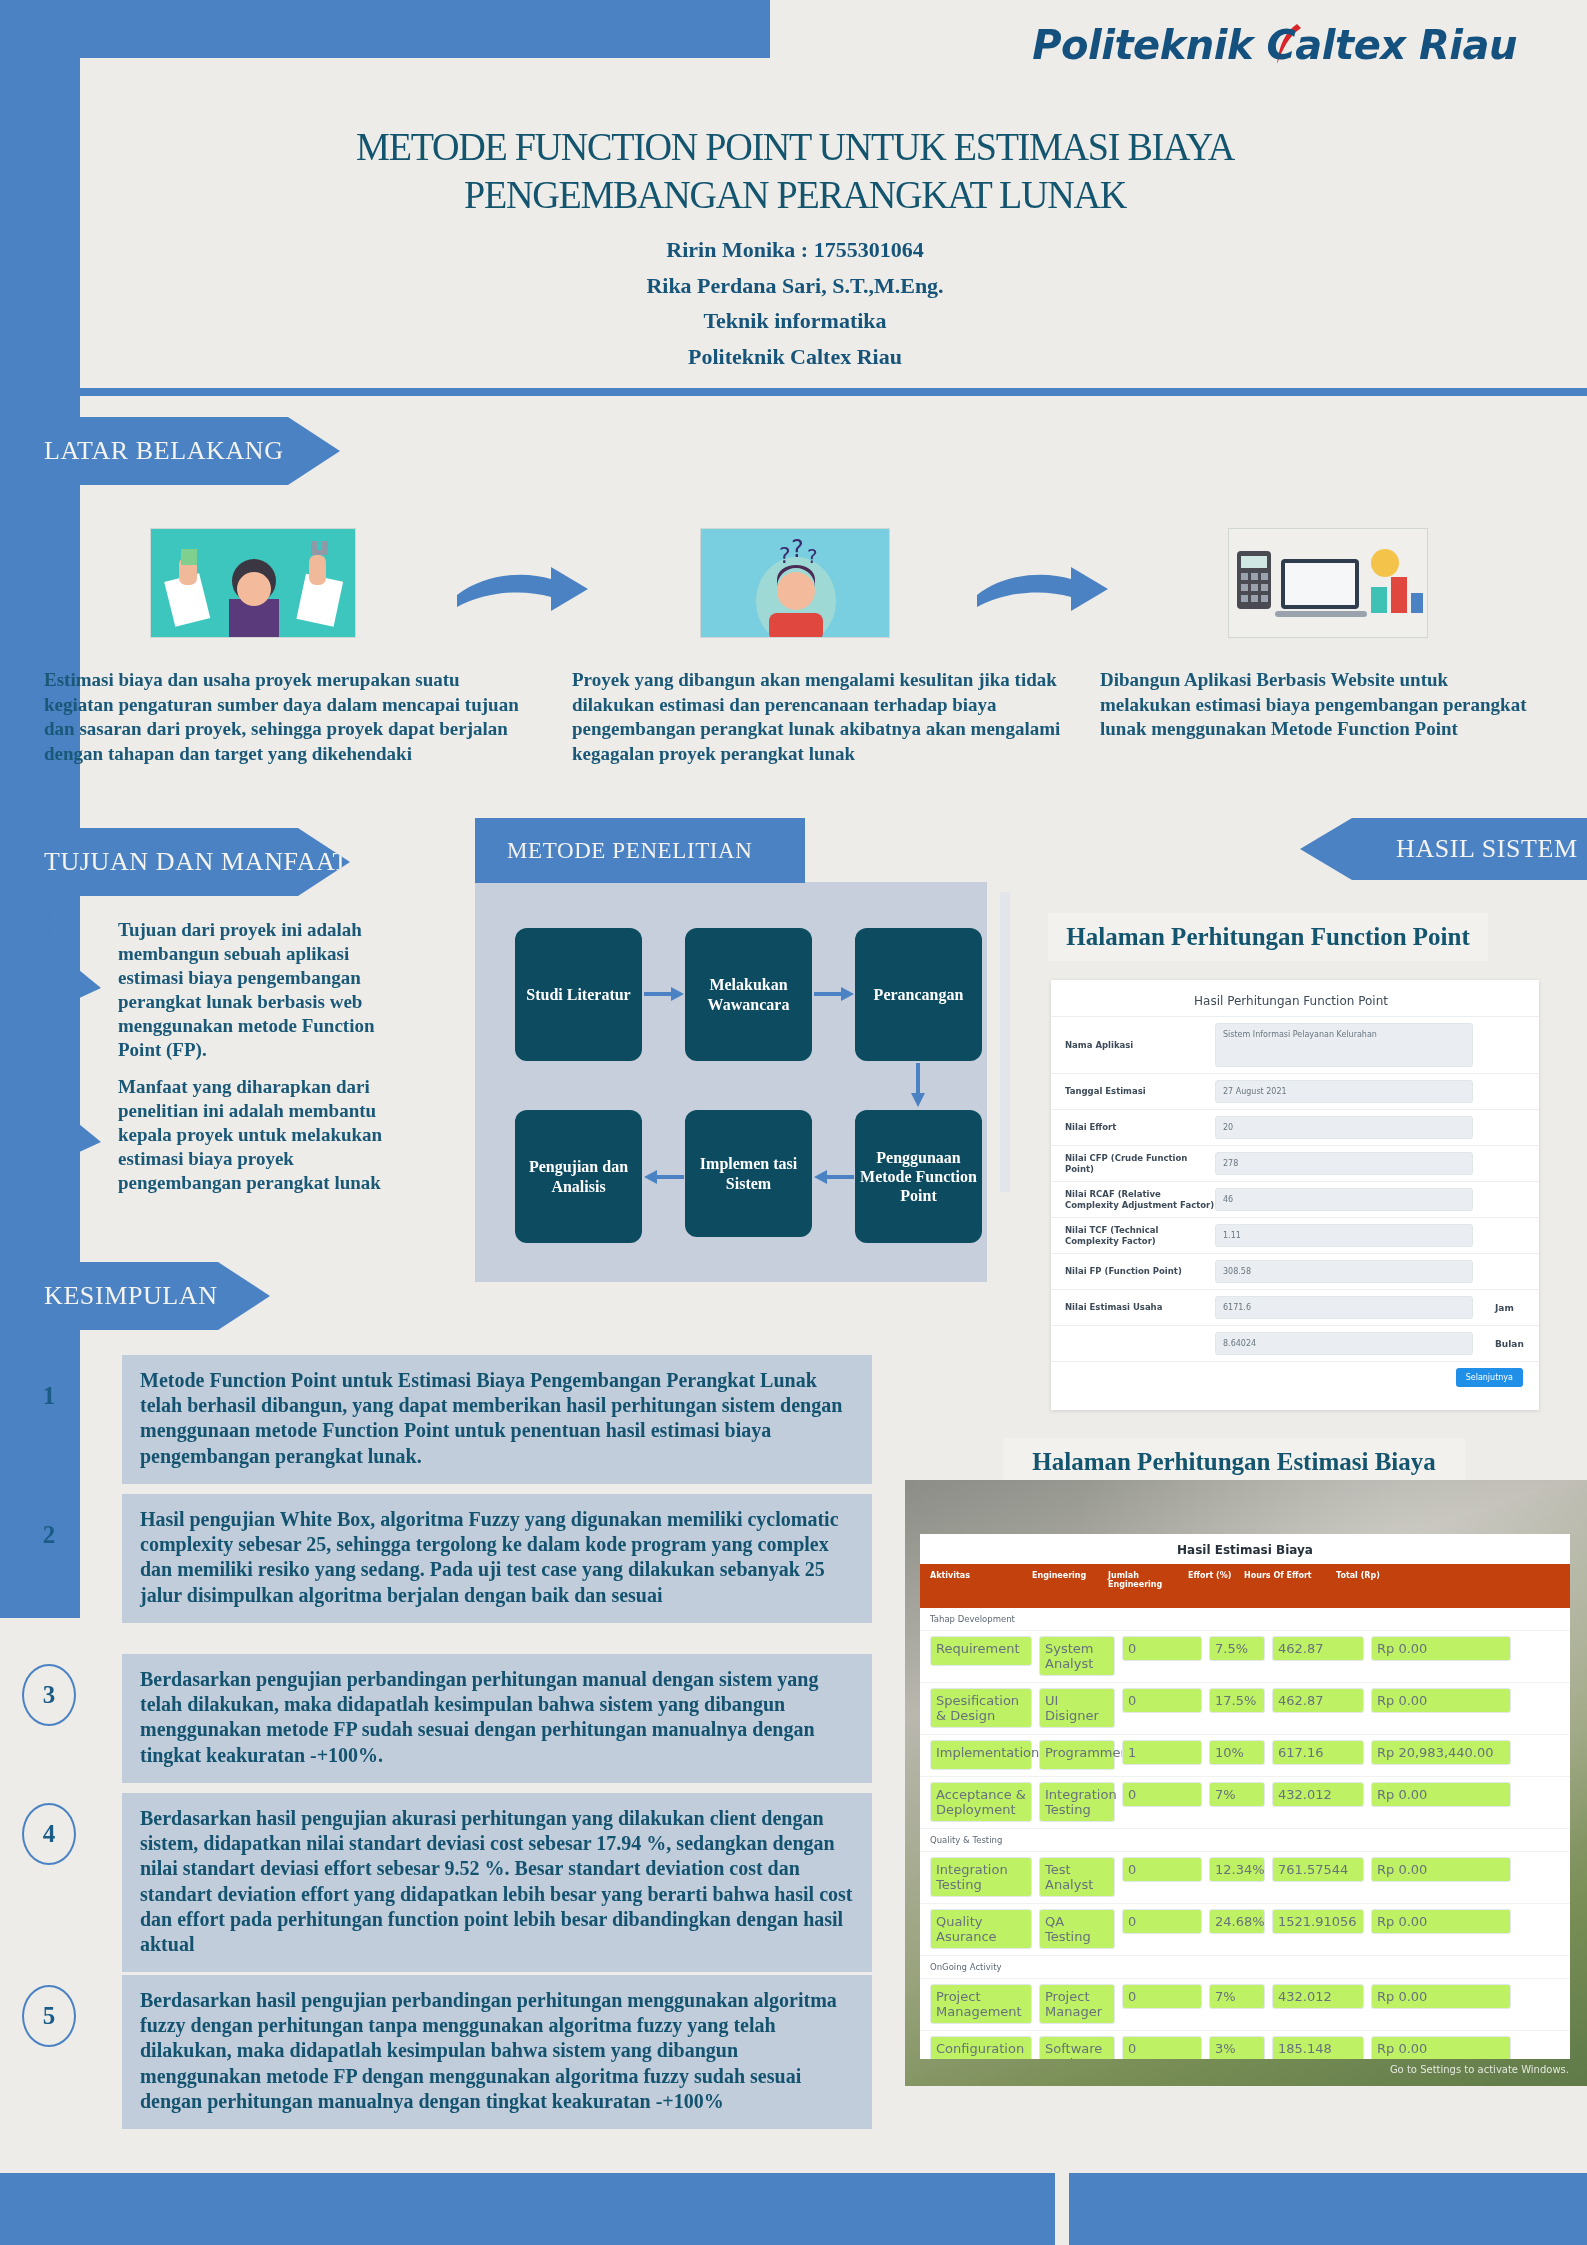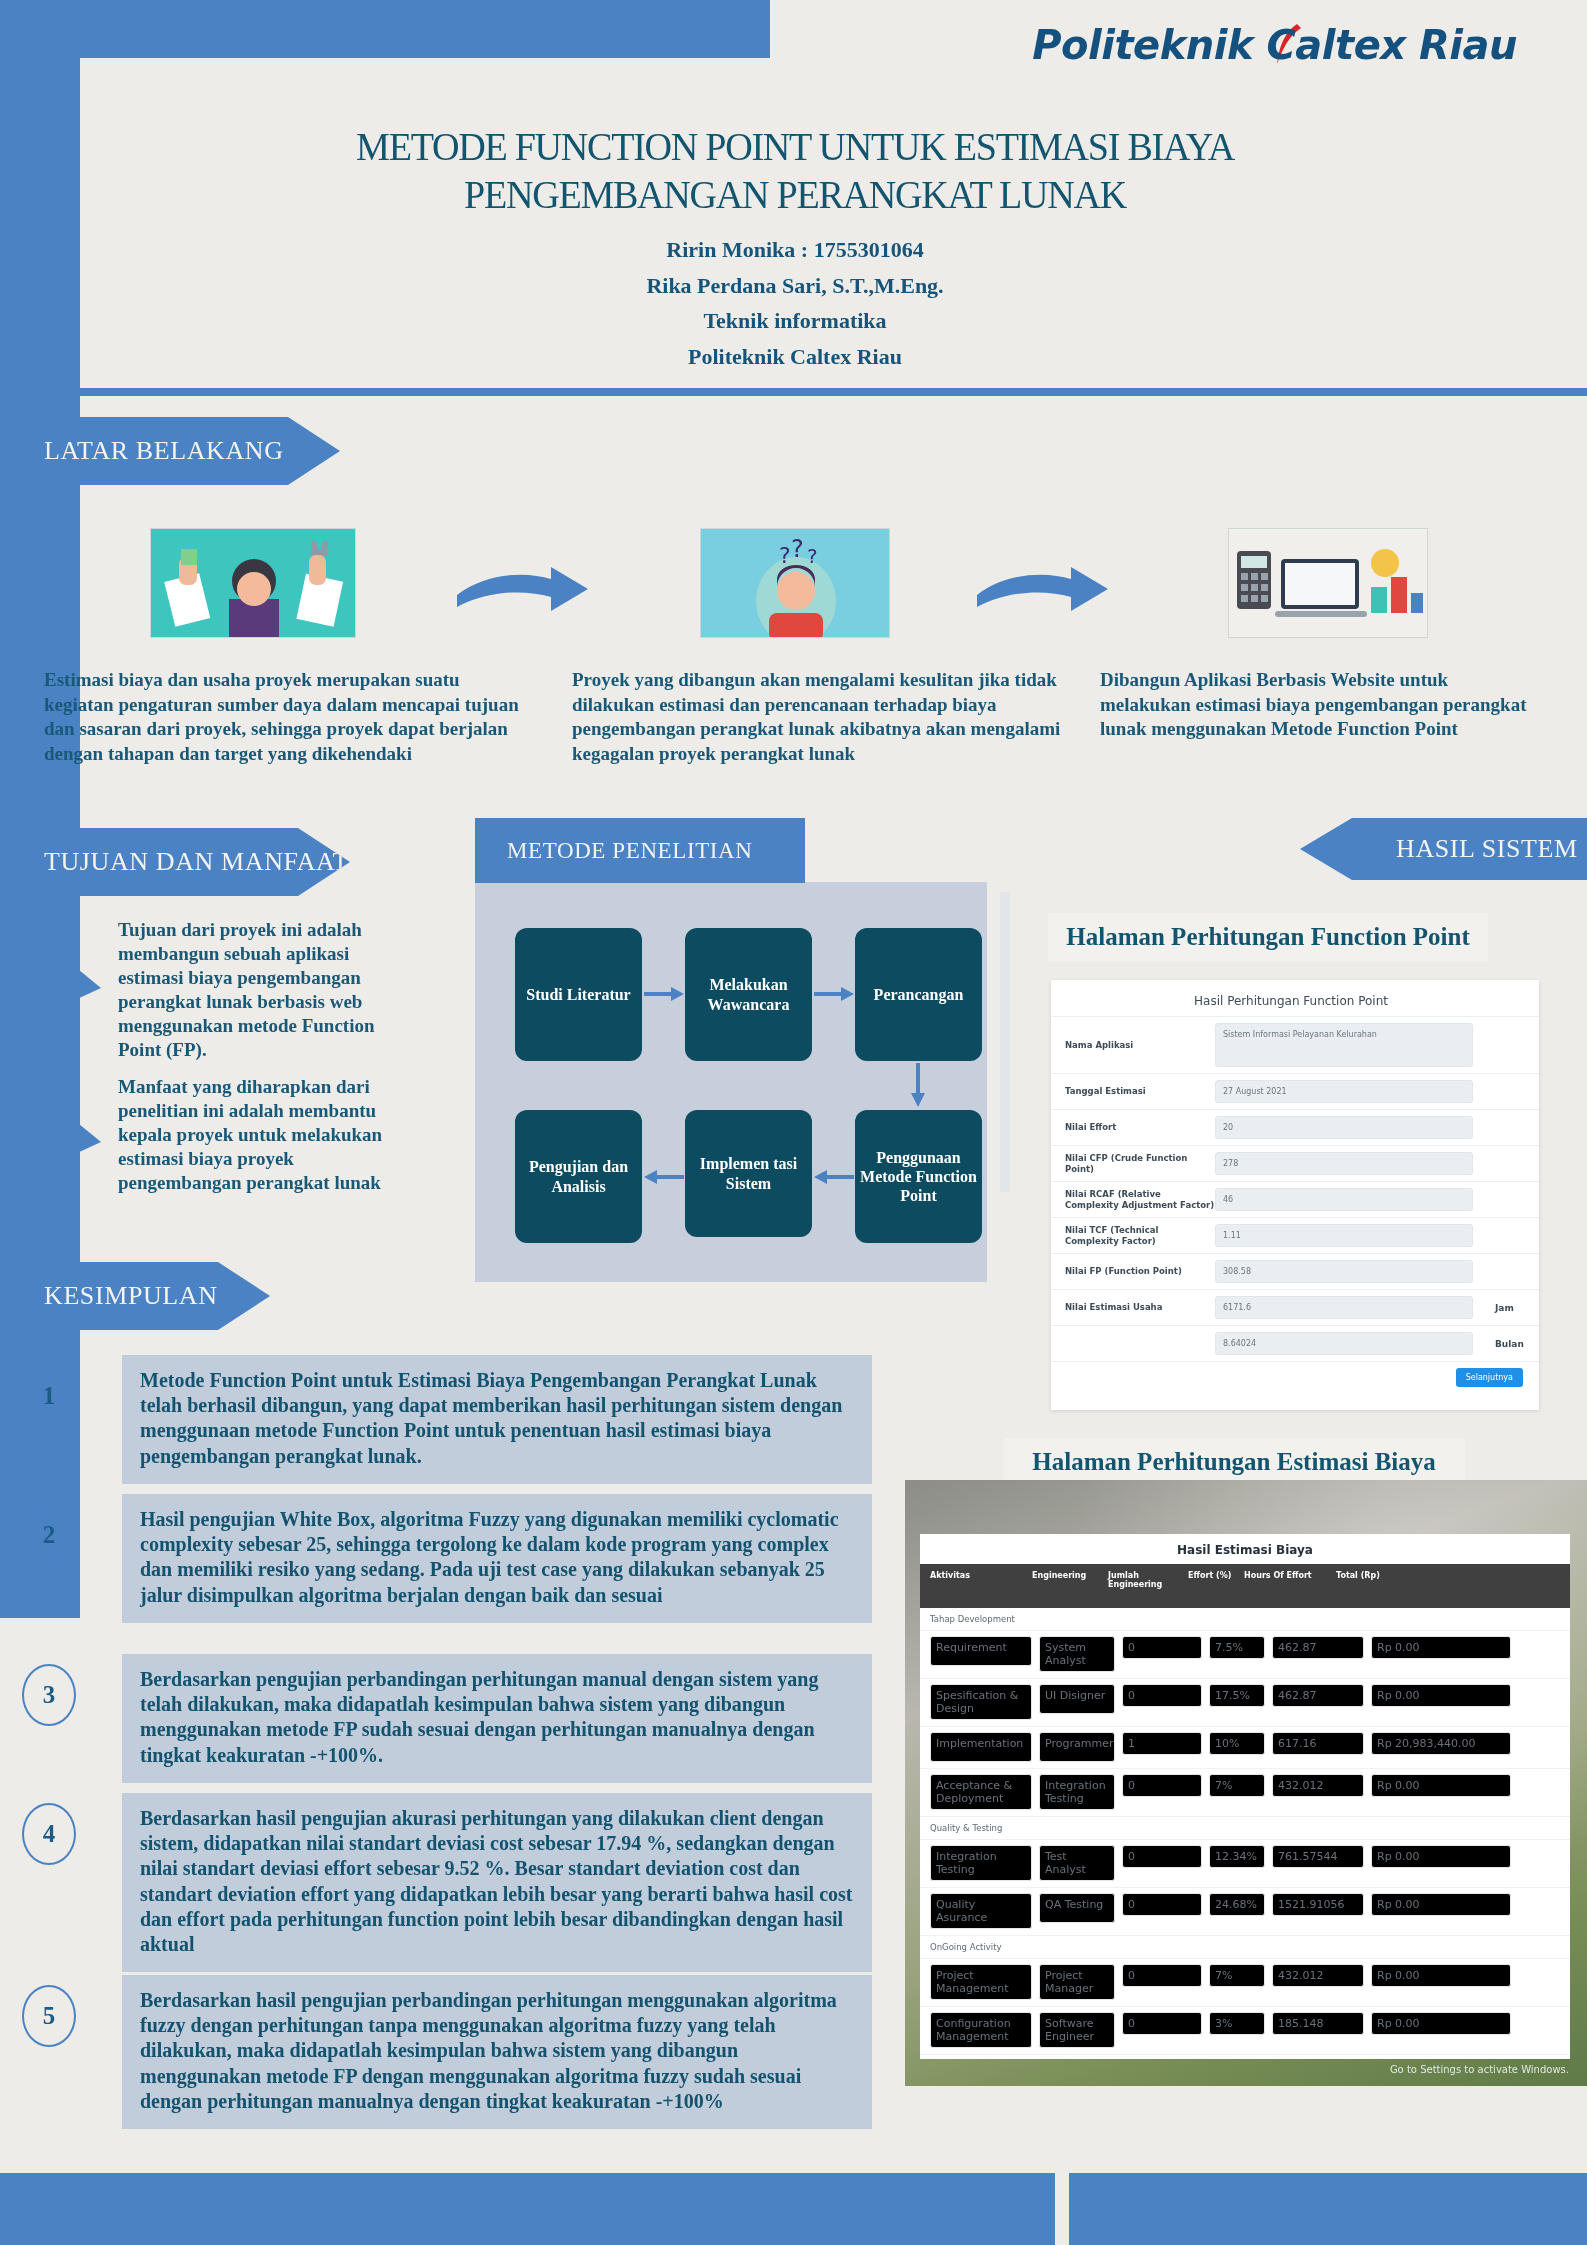--- a/index.html
+++ b/index.html
@@ -228,34 +228,34 @@
     background: #ffffff;
     font-family: "DejaVu Sans", sans-serif;
     overflow: hidden;
     margin-top: 16px;
   }
   #bi-card .bi-head {
     text-align: center; font-size: 12px; font-weight: bold; color: #26303a;
     padding: 9px 0 7px 0;
   }
   .bi-hdr-row {
-    display: flex; background: #404040; color: #ffffff;
+    display: flex; background: #c2410c; color: #ffffff;
     font-size: 8px; font-weight: bold; padding: 7px 10px;
   }
   .bi-group {
     font-size: 8.5px; color: #5d6975; padding: 6px 10px;
     border-bottom: 1px solid #eff1f3;
   }
   .bi-row {
     display: flex; align-items: flex-start; padding: 5px 10px 6px 10px;
     border-bottom: 1px solid #eff1f3;
   }
   .bi-cell {
-    background: #000000; border: 1px solid #e2e7ec; border-radius: 3px;
-    font-size: 11px; color: #67727c; padding: 4px 5px;
+    background: #bef264; border: 1px solid #e2e7ec; border-radius: 3px;
+    font-size: 13px; color: #67727c; padding: 4px 5px;
     margin-right: 7px;
   }
   .c-akt  { width: 102px; min-height: 30px; }
   .c-eng  { width: 76px;  min-height: 30px; }
   .c-jml  { width: 80px;  min-height: 17px; }
   .c-eff  { width: 56px;  min-height: 17px; }
   .c-hrs  { width: 92px;  min-height: 17px; }
   .c-tot  { width: 140px; min-height: 17px; }
   #bi-watermark {
     position: absolute; right: 18px; bottom: 10px;

